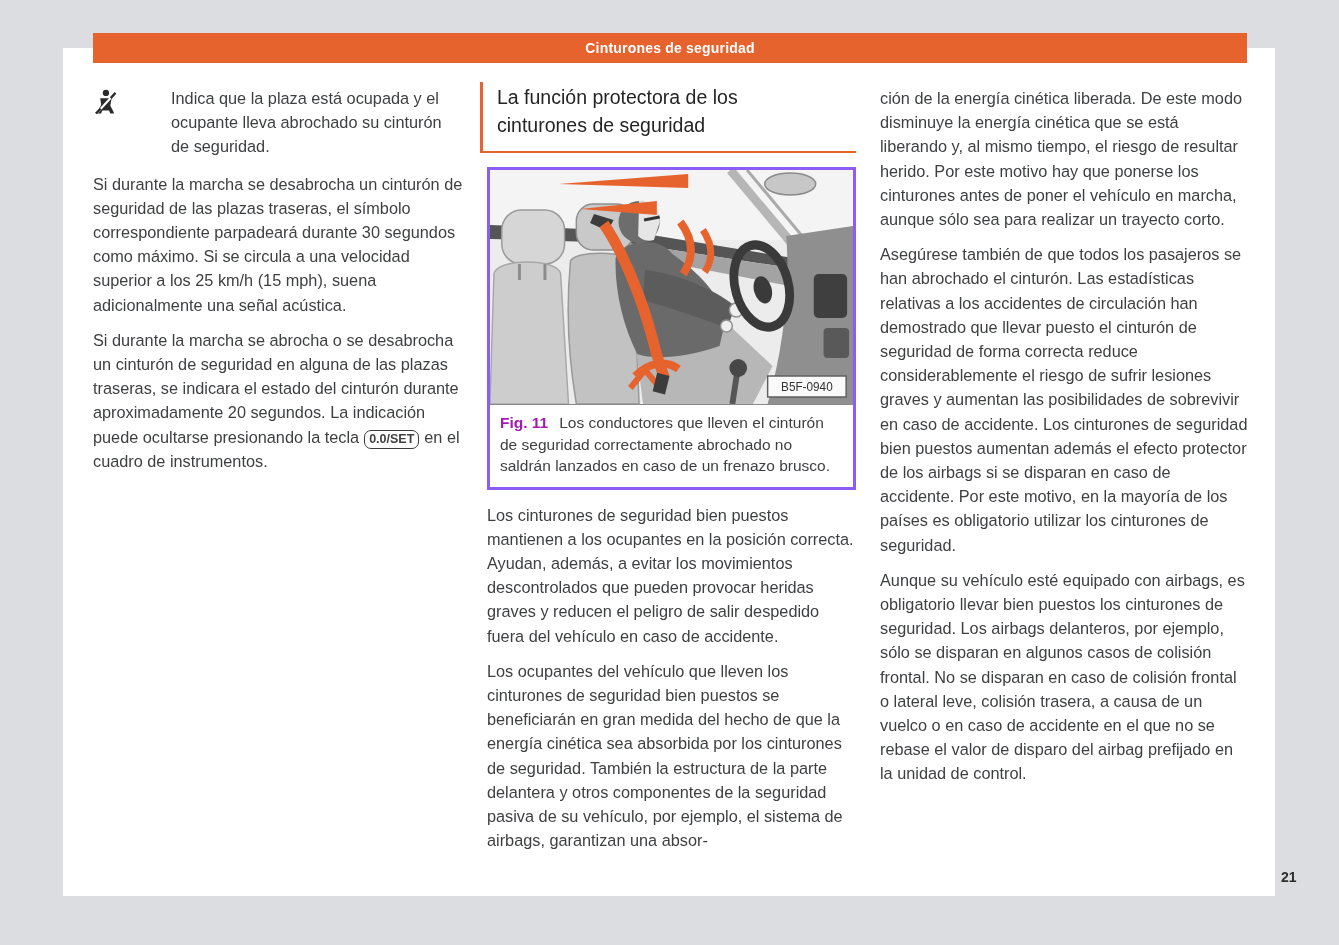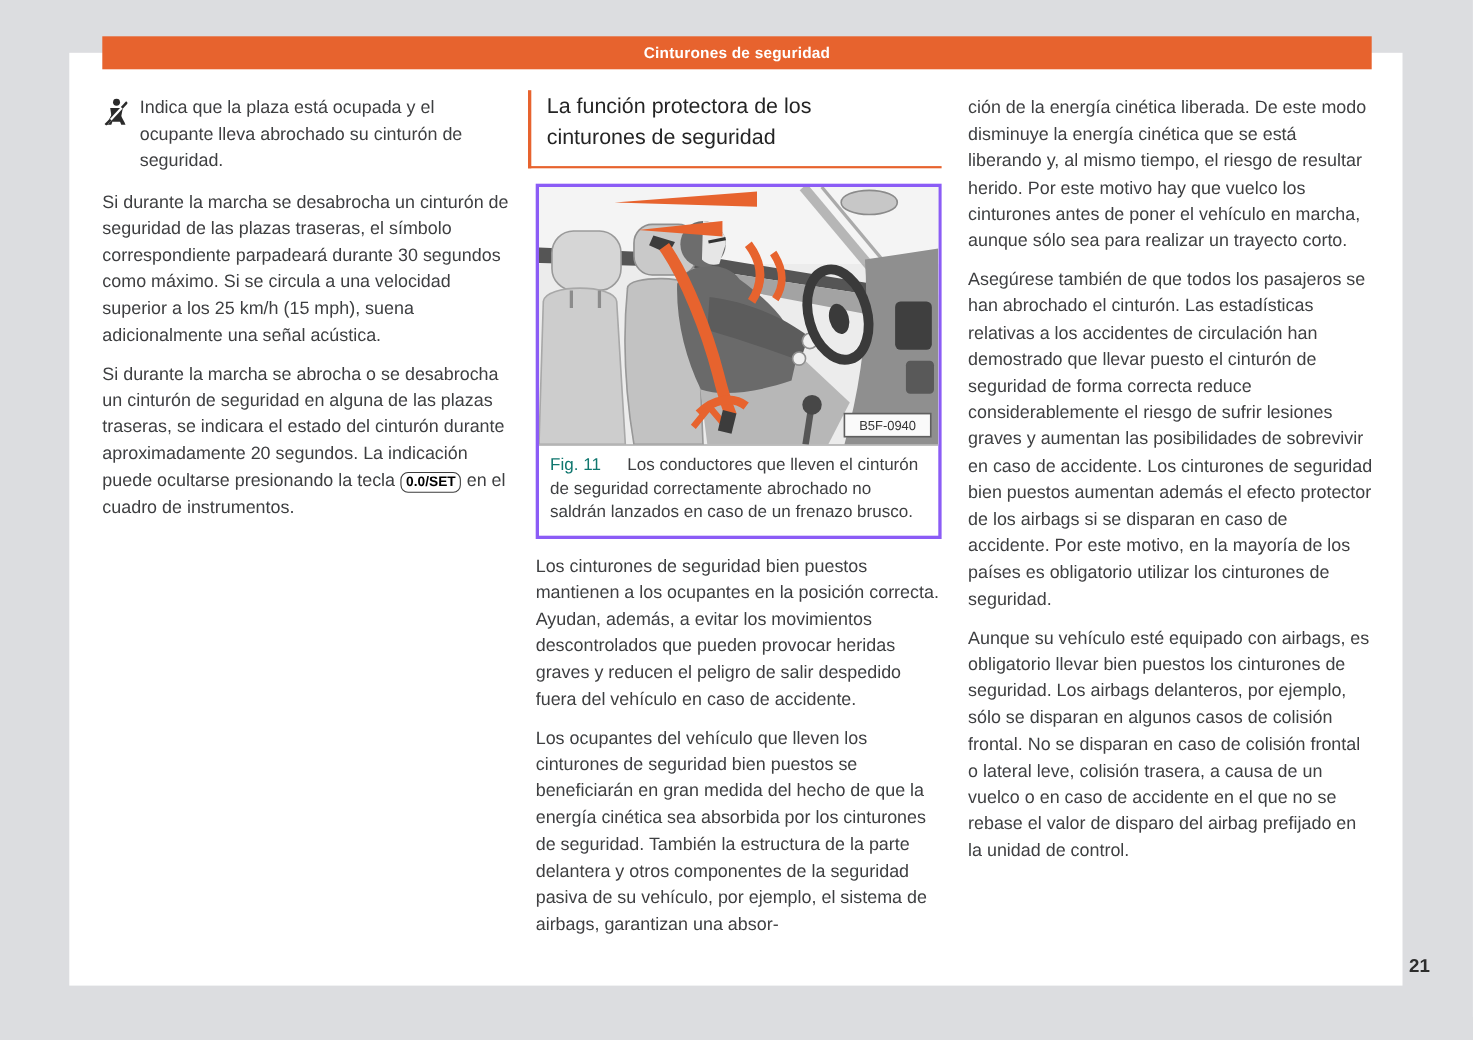--- a/index.html
+++ b/index.html
@@ -21,46 +21,46 @@
   }
   .col { position:absolute; }
   .col1 { left:93px;  top:86px; width:370px; }
   .col2 { left:487px; top:82px; width:369px; }
   .col3 { left:880px; top:86px; width:368px; }
 
   .body-text {
     font-size:16.3px; line-height:24.2px; color:#3e3f41;
     margin:0 0 11px 0;
   }
-  .icon-row { display:flex; margin-bottom:13px; }
+  .icon-row { display:flex; margin-bottom:13px;gap:44px; }
   .icon-cell { width:34px; flex:none; padding-top:3px; }
 
   .keycap {
     display:inline-block; white-space:nowrap;
     border:1.6px solid #3c3c3c; border-radius:7px;
     padding:0 4px 1px 4px; margin:0 5px;
-    font-size:12.5px; font-weight:bold; line-height:16px; color:#000000;
+    font-size:12.5px; font-weight:bold; line-height:16px; color:#404040;
   }
 
   .mid-heading {
     font-size:19.5px; line-height:27.5px; font-weight:normal; color:#242424;
     border-left:3px solid #e7632e; border-bottom:2px solid #e7632e;
     margin-left:-7px; padding:2px 30px 12px 14px;
   }
   .figure-box { border:3px solid #8b5cf6; margin-top:14px; }
   .figure-img  { display:block; width:100%; height:234px; border-bottom:1px solid #8a8a8a; background:#ececec; }
   .figure-caption {
     padding:7px 10px 10px 10px; font-size:15.5px; line-height:21.5px; color:#3e3f41;
   }
-  .fig-label { color:#0f766e; font-weight:normal; margin-right:24px; }
+  .fig-label { color:#a21caf; font-weight:bold; margin-right:11px; }
   .after-figure { margin-top:13px; }
 
   .page-number {
     position:absolute; left:1281px; top:869px;
-    font-size:17px; font-weight:bold; color:#2d2d2d;
+    font-size:14px; font-weight:bold; color:#2d2d2d;
   }
 </style>
 </head>
 <body>
 
 <div class="sheet"></div>
 
 <div class="header-bar">
   <span>Cinturones de seguridad</span>
 </div>
@@ -147,18 +147,18 @@
       <text x="323" y="221" text-anchor="middle" font-size="12" font-family="Liberation Sans, sans-serif" fill="#333333">B5F-0940</text>
     </svg>
     <div class="figure-caption"><span class="fig-label">Fig. 11</span><span>Los conductores que lleven el cinturón de seguridad correctamente abrochado no saldrán lanzados en caso de un frenazo brusco.</span></div>
   </div>
 
   <p class="body-text after-figure">Los cinturones de seguridad bien puestos mantienen a los ocupantes en la posición correcta. Ayudan, además, a evitar los movimientos descontrolados que pueden provocar heridas graves y reducen el peligro de salir despedido fuera del vehículo en caso de accidente.</p>
   <p class="body-text">Los ocupantes del vehículo que lleven los cinturones de seguridad bien puestos se beneficiarán en gran medida del hecho de que la energía cinética sea absorbida por los cinturones de seguridad. También la estructura de la parte delantera y otros componentes de la seguridad pasiva de su vehículo, por ejemplo, el sistema de airbags, garantizan una absor-</p>
 </div>
 
 <div class="col col3">
-  <p class="body-text">ción de la energía cinética liberada. De este modo disminuye la energía cinética que se está liberando y, al mismo tiempo, el riesgo de resultar herido. Por este motivo hay que vuelco los cinturones antes de poner el vehículo en marcha, aunque sólo sea para realizar un trayecto corto.</p>
+  <p class="body-text">ción de la energía cinética liberada. De este modo disminuye la energía cinética que se está liberando y, al mismo tiempo, el riesgo de resultar herido. Por este motivo hay que ponerse los cinturones antes de poner el vehículo en marcha, aunque sólo sea para realizar un trayecto corto.</p>
   <p class="body-text">Asegúrese también de que todos los pasajeros se han abrochado el cinturón. Las estadísticas relativas a los accidentes de circulación han demostrado que llevar puesto el cinturón de seguridad de forma correcta reduce considerablemente el riesgo de sufrir lesiones graves y aumentan las posibilidades de sobrevivir en caso de accidente. Los cinturones de seguridad bien puestos aumentan además el efecto protector de los airbags si se disparan en caso de accidente. Por este motivo, en la mayoría de los países es obligatorio utilizar los cinturones de seguridad.</p>
   <p class="body-text">Aunque su vehículo esté equipado con airbags, es obligatorio llevar bien puestos los cinturones de seguridad. Los airbags delanteros, por ejemplo, sólo se disparan en algunos casos de colisión frontal. No se disparan en caso de colisión frontal o lateral leve, colisión trasera, a causa de un vuelco o en caso de accidente en el que no se rebase el valor de disparo del airbag prefijado en la unidad de control.</p>
 </div>
 
 <div class="page-number">21</div>
 
 </body></html>

